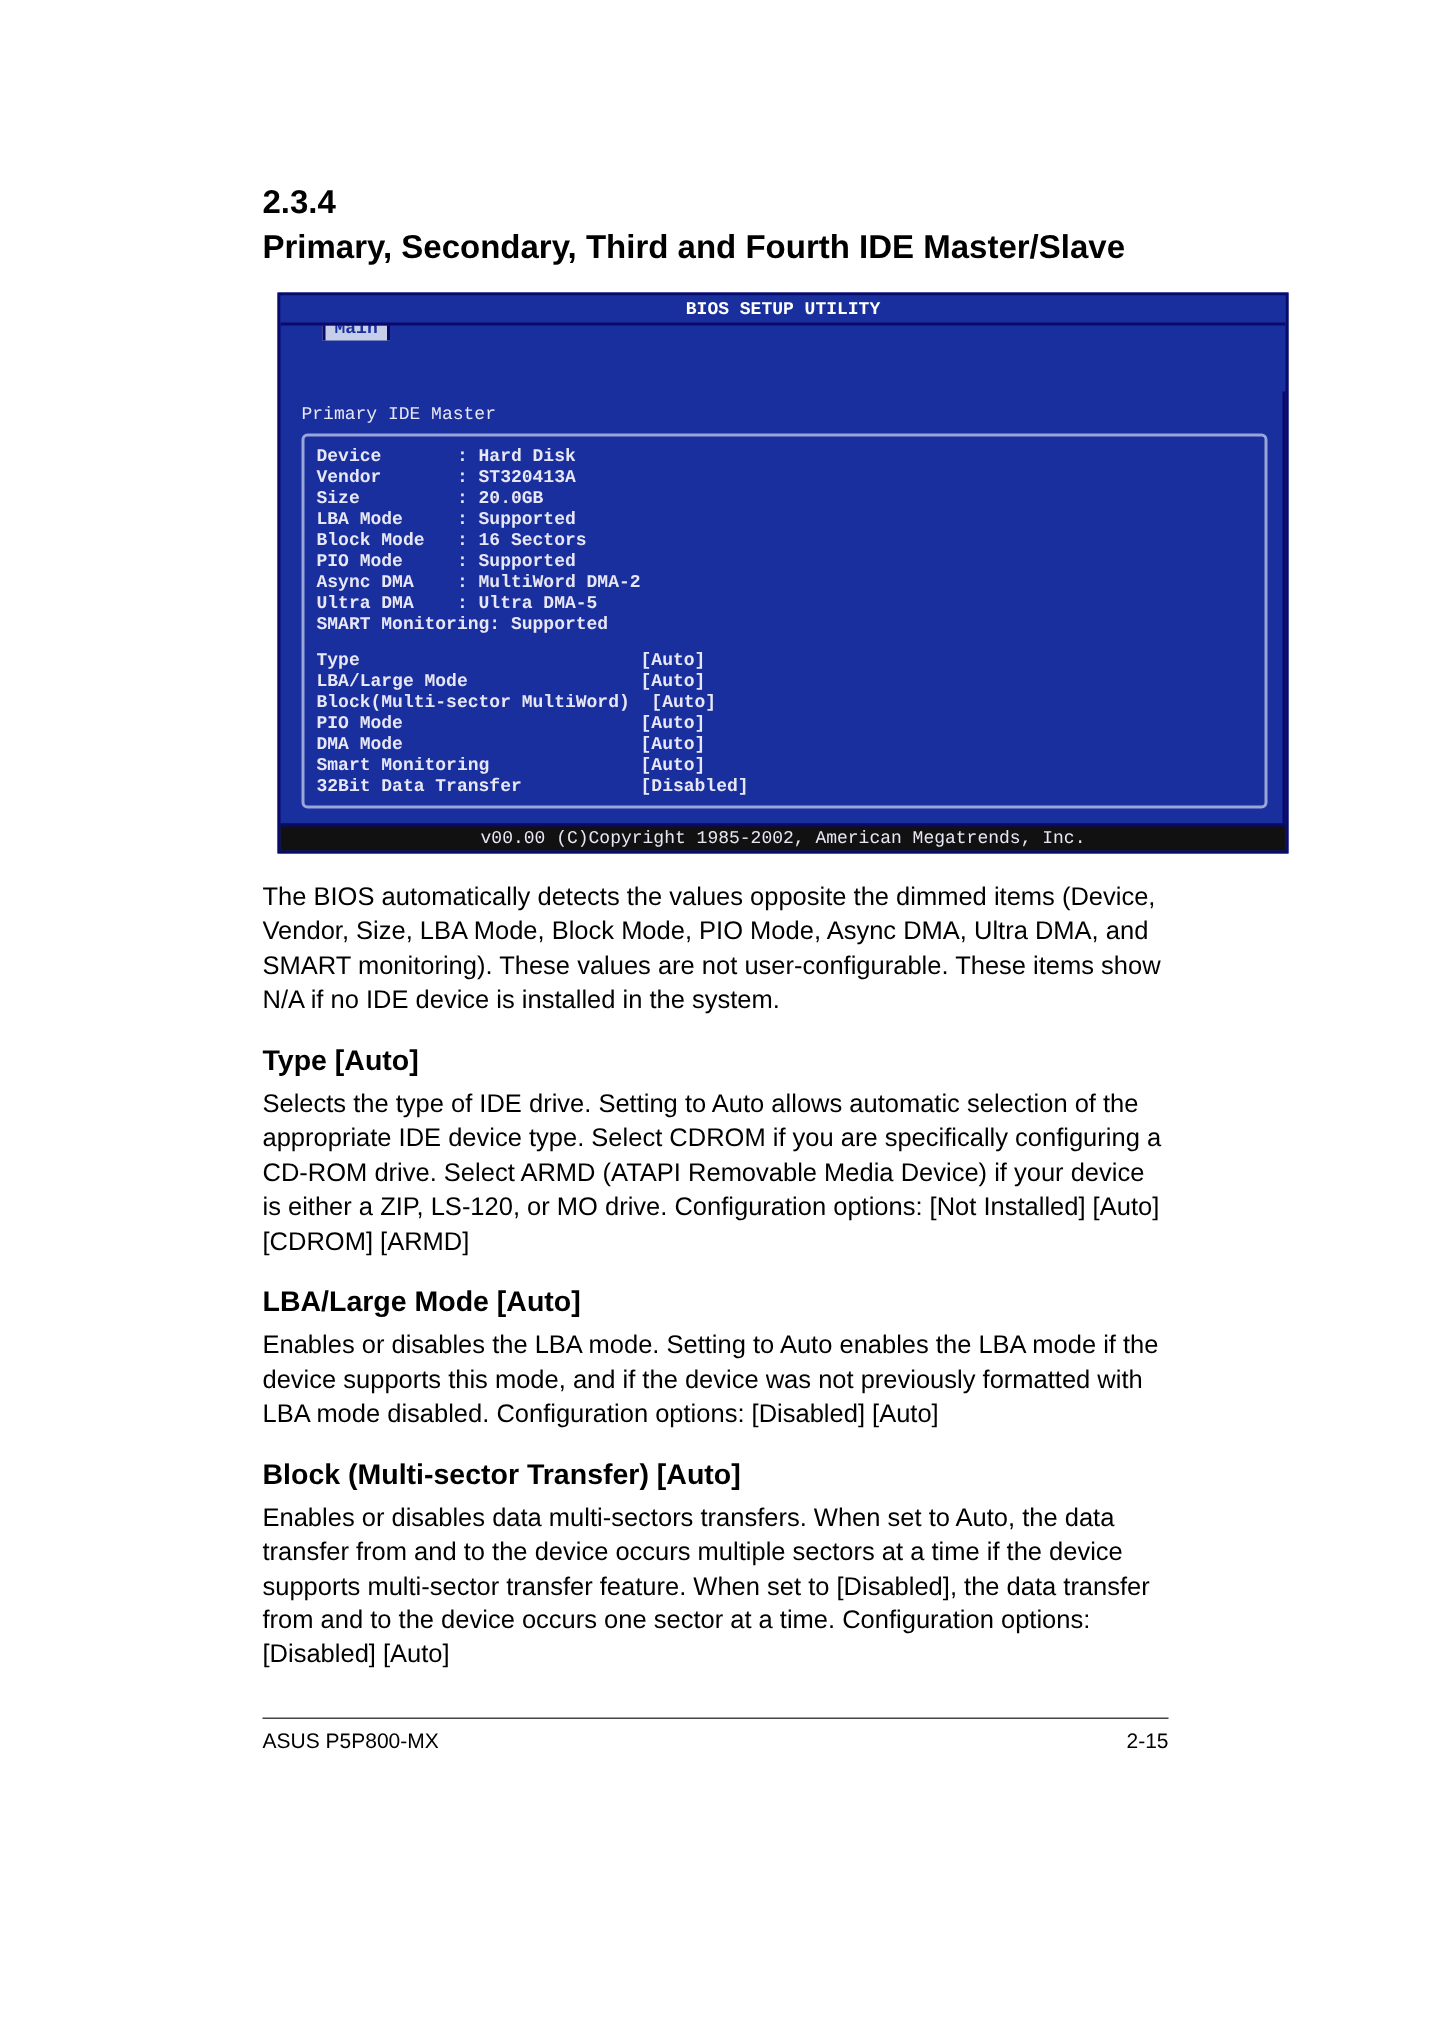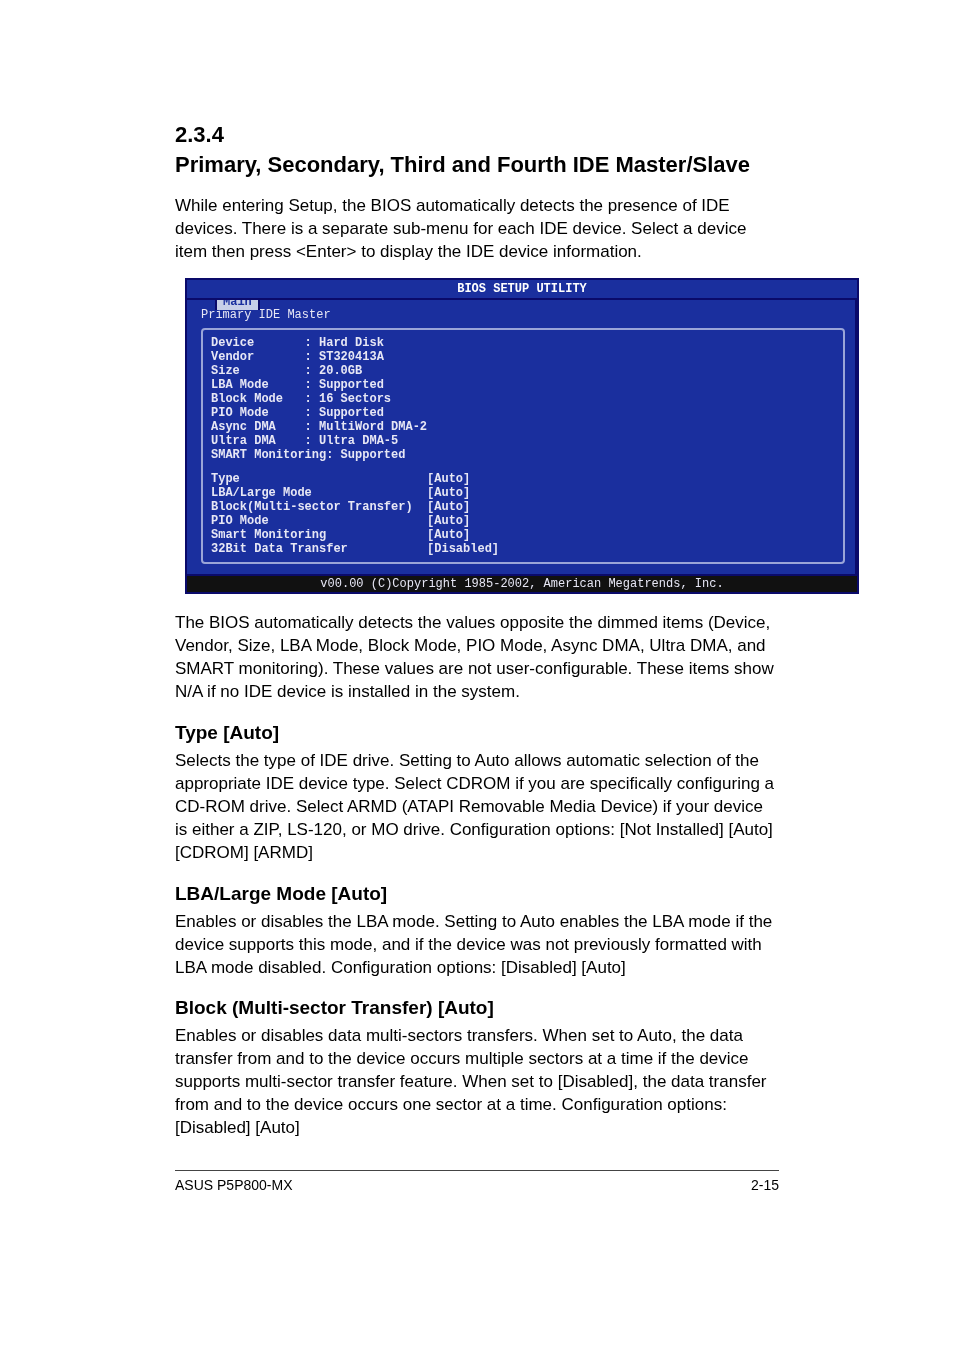--- a/index.html
+++ b/index.html
@@ -60,20 +60,21 @@
     background: #c7cfe8;
     color: #1a2f9e;
     font-weight: bold;
     padding: 1px 6px;
     font-size: 12px;
     border: 2px solid #0a0a6a;
     border-bottom: none;
   }
   .bios-body {
     display: flex;
+    margin-top: 44px;
   }
   .bios-left {
     flex: 1;
     padding: 8px 10px 10px 14px;
     border-right: 2px solid #0a0a6a;
   }
   .bios-right {
     width: 190px;
     padding: 8px 8px 10px 8px;
     color: #e7e7f5;
@@ -116,21 +117,20 @@
 </head>
 <body>
 
 <div class="page">
 
   <div class="sec-heading">
     <span class="sec-num">2.3.4</span>
     <span class="sec-title">Primary, Secondary, Third and Fourth IDE Master/Slave</span>
   </div>
 
-  <p class="para">While entering Setup, the BIOS automatically detects the presence of IDE devices. There is a separate sub-menu for each IDE device. Select a device item then press &lt;Enter&gt; to display the IDE device information.</p>
 
   <div class="bios-box">
     <div class="bios-tab">Main</div>
     <div class="bios-top">BIOS SETUP UTILITY</div>
     <div class="bios-body">
       <div class="bios-left">
         <div class="bios-title-row">Primary IDE Master</div>
         <div class="bios-border-inner">
           <div id="bios-info">
               <div class="bios-row">Device       : Hard Disk</div>
@@ -140,22 +140,23 @@
               <div class="bios-row">Block Mode   : 16 Sectors</div>
               <div class="bios-row">PIO Mode     : Supported</div>
               <div class="bios-row">Async DMA    : MultiWord DMA-2</div>
               <div class="bios-row">Ultra DMA    : Ultra DMA-5</div>
               <div class="bios-row">SMART Monitoring: Supported</div>
             </div>
           <div class="bios-gap"></div>
           <div id="bios-options">
               <div class="bios-row">Type                          [Auto]</div>
               <div class="bios-row">LBA/Large Mode                [Auto]</div>
-              <div class="bios-row">Block(Multi-sector Transfer)  [Auto]</div>
+              <div class="bios-row">Block(Multi-sector MultiWord)  [Auto]</div>
               <div class="bios-row">PIO Mode                      [Auto]</div>
+              <div class="bios-row">DMA Mode                      [Auto]</div>
               <div class="bios-row">Smart Monitoring              [Auto]</div>
               <div class="bios-row">32Bit Data Transfer           [Disabled]</div>
             </div>
         </div>
       </div>
     </div>
     <div class="bios-footer">v00.00 (C)Copyright 1985-2002, American Megatrends, Inc.</div>
   </div>
 
   <p class="para">The BIOS automatically detects the values opposite the dimmed items (Device, Vendor, Size, LBA Mode, Block Mode, PIO Mode, Async DMA, Ultra DMA, and SMART monitoring). These values are not user-configurable. These items show N/A if no IDE device is installed in the system.</p>

